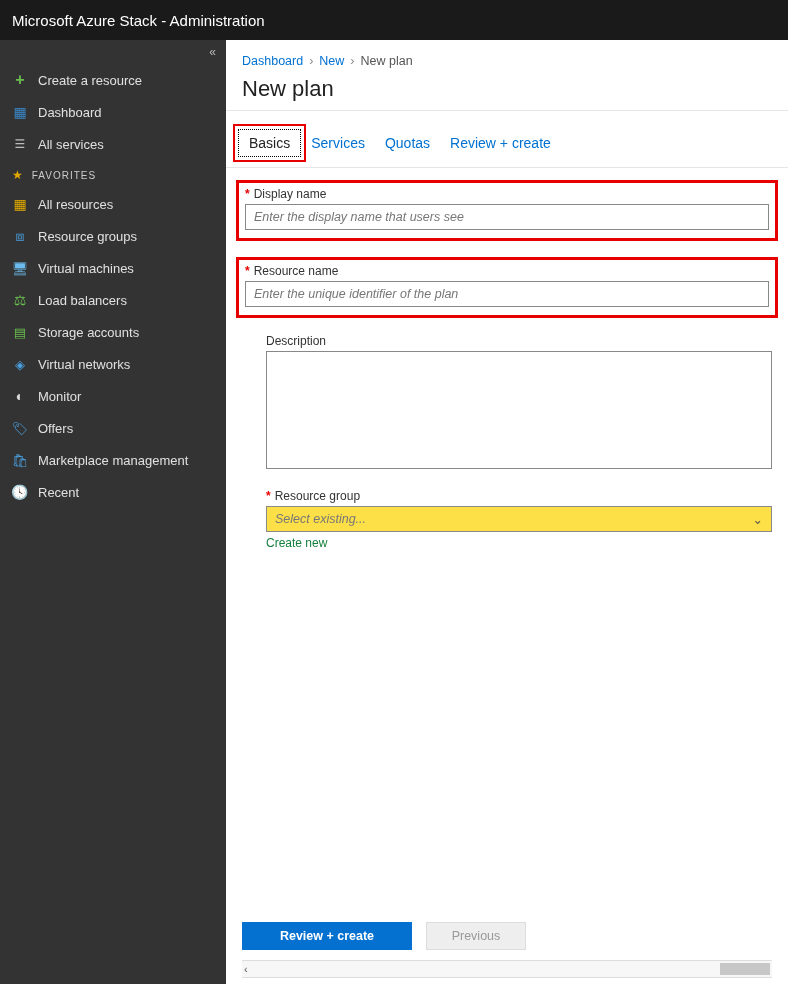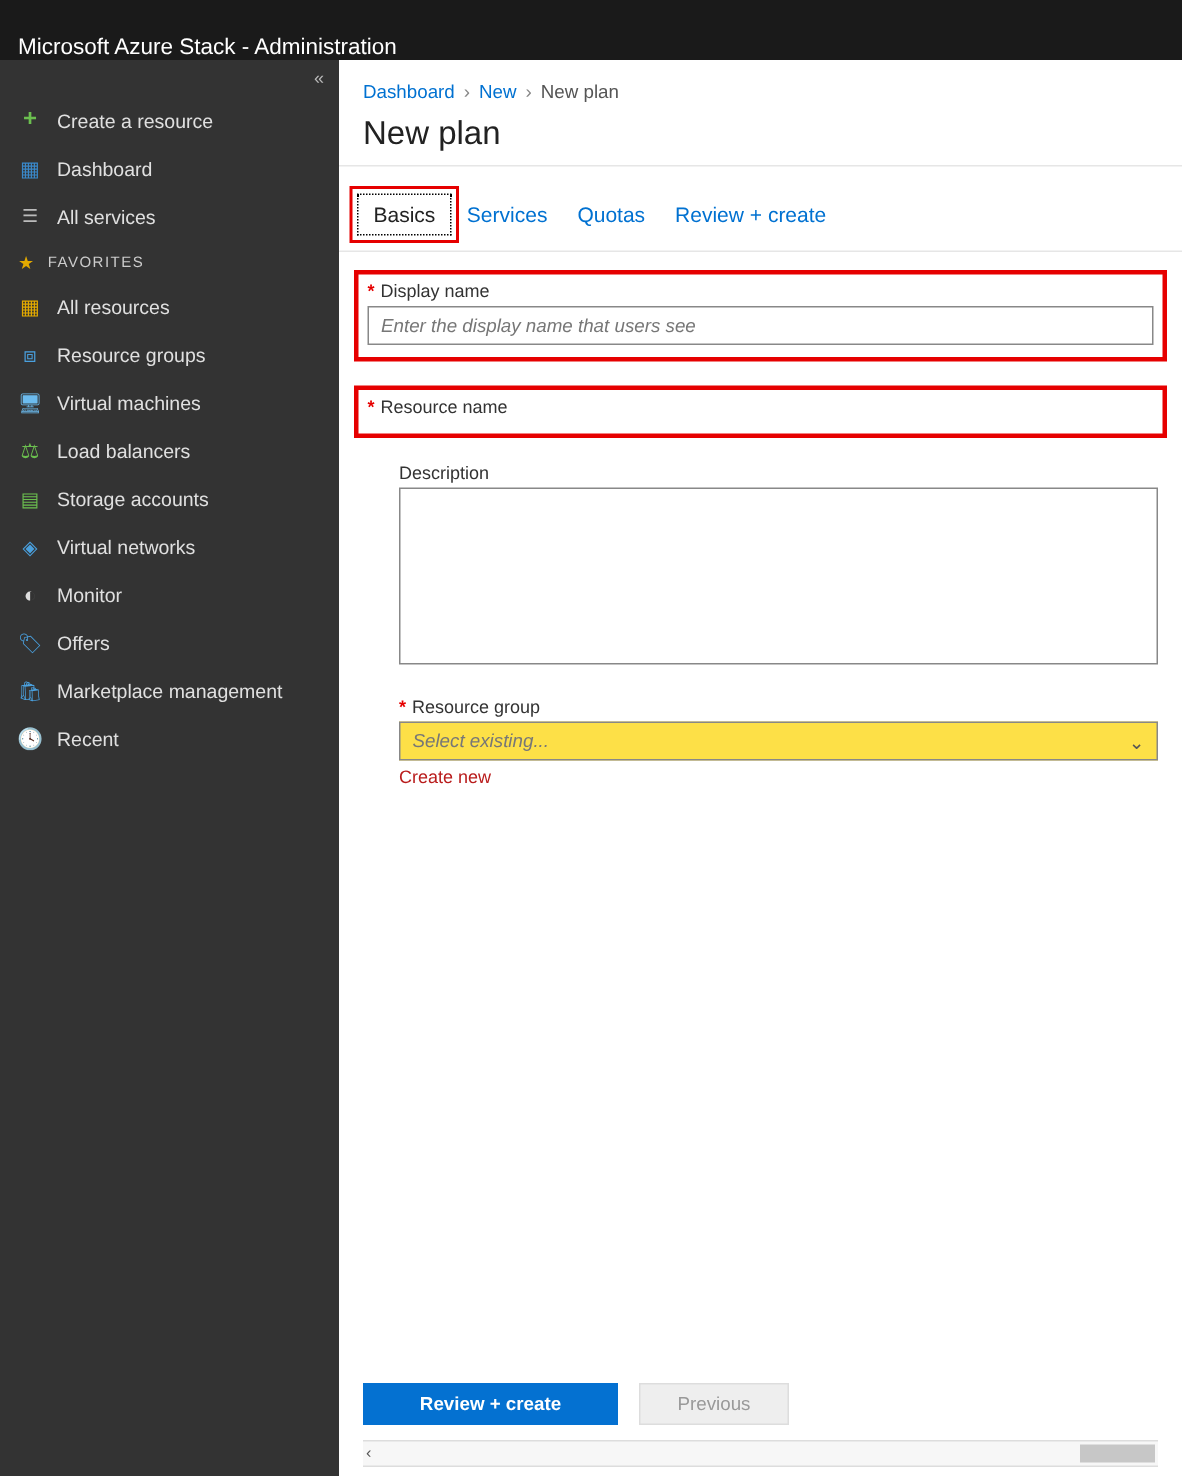--- a/index.html
+++ b/index.html
@@ -1,18 +1,18 @@
 <!DOCTYPE html>
 <html><head>
 <meta charset="utf-8">
 <style>
   * { box-sizing: border-box; margin: 0; padding: 0; font-family: "Segoe UI", Arial, sans-serif; }
   body { width: 788px; height: 984px; background: #fff; overflow: hidden; position: relative; }
 
-  .topbar { height: 40px; background: #1a1a1a; color: #fff; display: flex; align-items: flex-end; padding: 0 12px; font-size: 15px; }
+  .topbar { height: 40px; background: #1a1a1a; color: #fff; display: flex; align-items: center; padding: 0 12px; font-size: 15px; }
 
   .layout { display: flex; height: calc(100% - 40px); }
 
   .sidebar { width: 226px; background: #333333; color: #e0e0e0; display: flex; flex-direction: column; }
   .collapse-row { height: 24px; display: flex; justify-content: flex-end; align-items: center; padding-right: 10px; color: #bbb; font-size: 12px; cursor: pointer; }
   .sb-item { display: flex; align-items: center; height: 32px; padding: 0 12px; font-size: 13px; cursor: pointer; gap: 10px; }
   .sb-icon { width: 16px; height: 16px; display: flex; align-items: center; justify-content: center; font-size: 14px; }
   .fav-hdr { font-size: 10px; letter-spacing: 1px; color: #ccc; padding: 8px 12px 6px 12px; display: flex; align-items: center; gap: 8px; }
   .star { color: #e2a900; font-size: 12px; }
 
@@ -42,21 +42,21 @@
 
   .form-area { padding: 12px 16px; flex: 1; overflow: auto; }
   .fg { margin-bottom: 16px; margin-left: 24px; }
   .fg.highlight { border: 3px solid #e60000; padding: 4px 6px 8px 6px; margin-left: -6px; margin-right: -6px; }
   .flabel { font-size: 12px; color: #333; display: flex; align-items: center; gap: 4px; margin-bottom: 3px; }
   .req { color: #e60000; font-weight: bold; }
   .tinput { width: 100%; height: 26px; border: 1px solid #888; padding: 2px 8px; font-size: 12.5px; font-style: italic; color: #555; background: #fff; }
   .tinput::placeholder { color: #777; font-style: italic; }
   .tarea { width: 100%; height: 118px; border: 1px solid #888; resize: none; padding: 4px 8px; font-size: 12.5px; }
   .select { width: 100%; height: 26px; border: 1px solid #888; padding: 2px 8px; font-size: 12.5px; font-style: italic; color: #777; background: #fde047; display: flex; align-items: center; justify-content: space-between;}
-  .link-small { font-size: 12px; color: #b91c1c; cursor: pointer; margin-top: 4px; display: inline-block; }
+  .link-small { font-size: 12px; color: #15803d; cursor: pointer; margin-top: 4px; display: inline-block; }
 
   .footer { padding: 18px 16px 10px 16px; display: flex; align-items: center; gap: 14px; }
   .btn { height: 28px; padding: 0 20px; font-size: 12.5px; border: 1px solid; cursor: pointer; display: inline-flex; align-items: center; justify-content: center; }
   .btn-primary { background: #0471d1; color: #fff; border-color: #0471d1; min-width: 170px; font-weight: 600;}
   .btn-disabled { background: #eee; color: #999; border-color: #ddd; min-width: 100px; cursor: default; }
   .btn-outline { background: #fff; color: #0471d1; border-color: #0471d1; min-width: 150px; font-weight: 600;}
 
   .hscroll { height: 18px; margin: 0 16px 6px 16px; border-top: 1px solid #ddd; border-bottom: 1px solid #ddd; background: #f7f7f7; display: flex; align-items: center; justify-content: space-between; padding: 0 2px;}
   .hscroll .arrow { font-size: 11px; color: #555;}
   .hscroll .thumb { width: 50px; height: 12px; background: #c7c7c7; }
@@ -180,20 +180,21 @@
           <span>Display name</span>
         </div>
         <input class="tinput" placeholder="Enter the display name that users see" style="">
       </div>
 
       <div class="fg highlight">
         <div class="flabel">
           <span class="req">*</span>
           <span>Resource name</span>
         </div>
+        <input class="tinput" placeholder="Enter the unique identifier of the plan" style="">
       </div>
 
       <div class="fg">
         <div class="flabel">
           <span>Description</span>
         </div>
         <textarea class="tarea" style=""></textarea>
       </div>
 
       <div class="fg">

